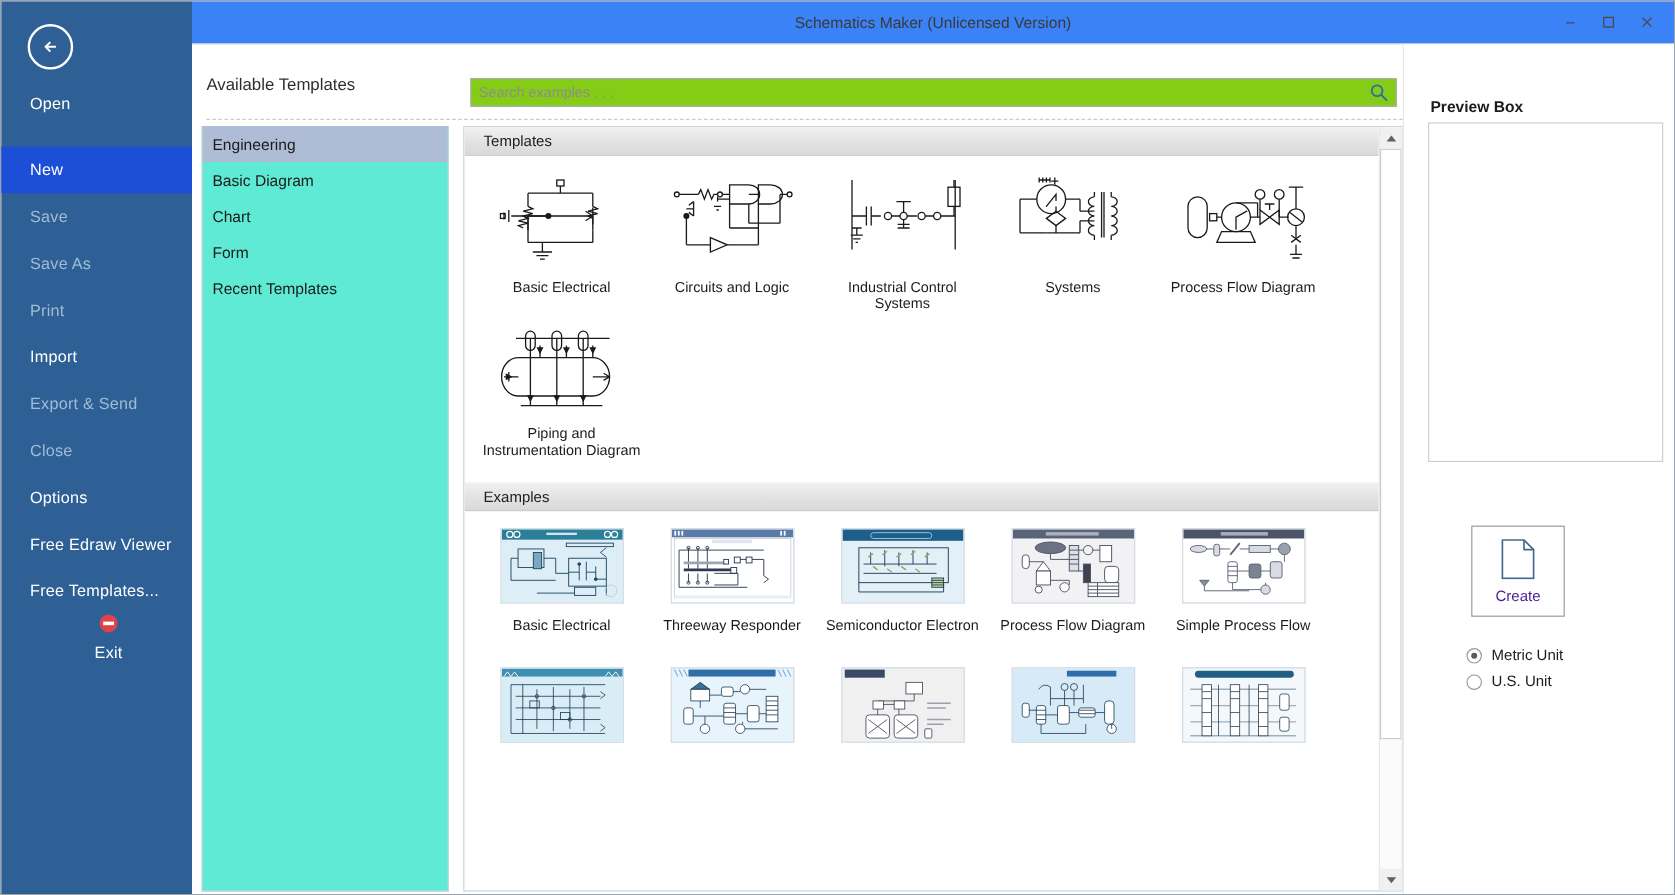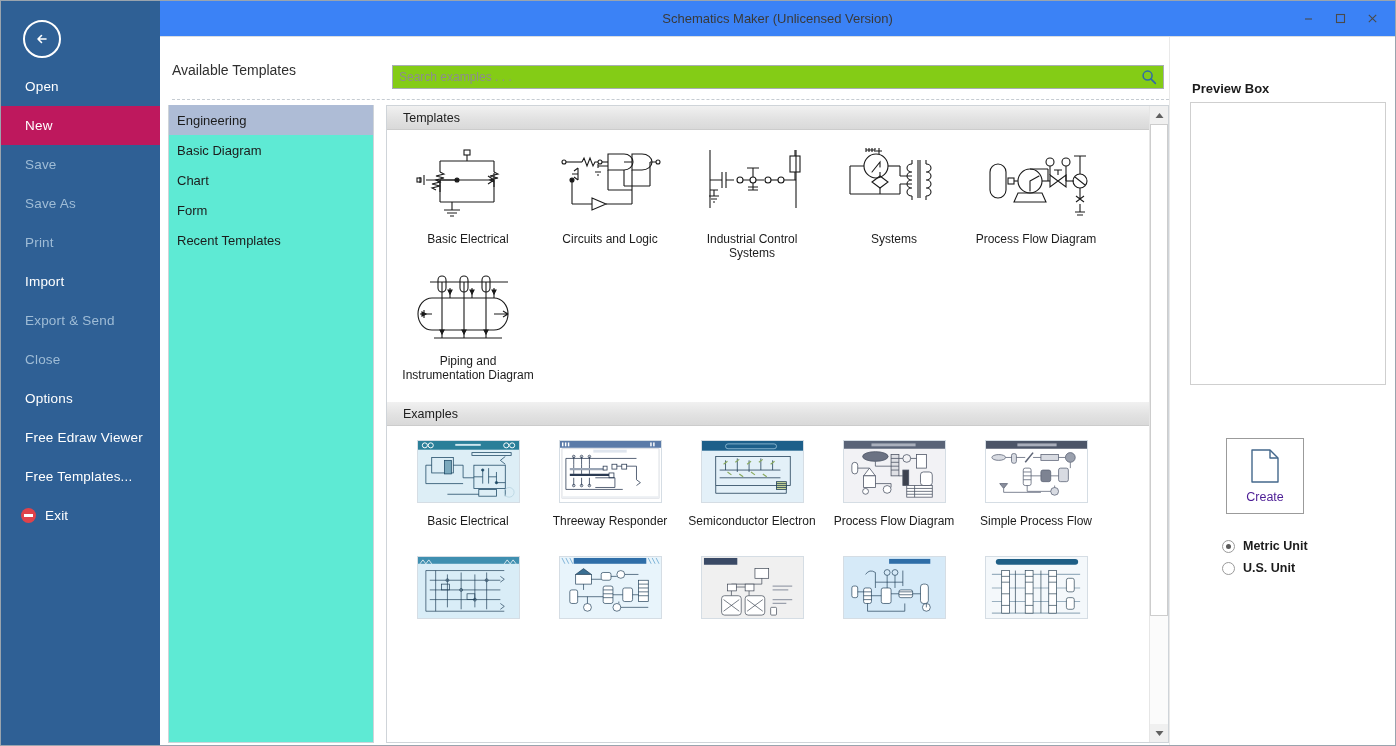--- a/index.html
+++ b/index.html
@@ -55,22 +55,22 @@
     display: flex; align-items: center; justify-content: center;
   }
   .menu { position: absolute; left: 0; top: 66px; width: 159px; }
   .menu-item {
     height: 39px; display: flex; align-items: center;
     padding-left: 24px;
     font-size: 13.5px; color: #ffffff;
     letter-spacing: .2px;
   }
   .menu-item.disabled { color: #9fbcd6; }
-  .menu-item.active { background: #be185d; }
-  .menu-item.exit { padding-left: 20px; gap: 9px; }
+  .menu-item.active { background: #1d4ed8; margin-top: 16px; }
+  .menu-item.exit { padding-left: 20px; gap: 9px; flex-direction: column; }
   .exit-icon {
     width: 15px; height: 15px; border-radius: 50%;
     background: #e0424a;
     display: flex; align-items: center; justify-content: center;
     flex: none;
   }
   .exit-icon i {
     display: block; width: 9px; height: 2.5px;
     background: #ffffff;
   }
@@ -203,21 +203,21 @@
     border: 1px solid #cfcfcf; background: #ffffff;
   }
   .create-btn {
     position: absolute; left: 56px; top: 401px;
     width: 78px; height: 76px;
     border: 1px solid #9b9b9b; background: #ffffff;
     display: flex; flex-direction: column;
     align-items: center; justify-content: center; gap: 7px;
   }
   .create-label { font-size: 12.5px; color: #4c1d95; }
-  .radios { position: absolute; left: 52px; top: 498px; font-weight: bold; }
+  .radios { position: absolute; left: 52px; top: 498px; }
   .radio-row {
     display: flex; align-items: center; gap: 8px;
     height: 22px; font-size: 12.5px; color: #1c1c1c;
   }
   .radio {
     width: 13px; height: 13px; border-radius: 50%;
     border: 1px solid #9a9a9a; background: #ffffff;
     flex: none; position: relative;
   }
   .radio.on::after {

